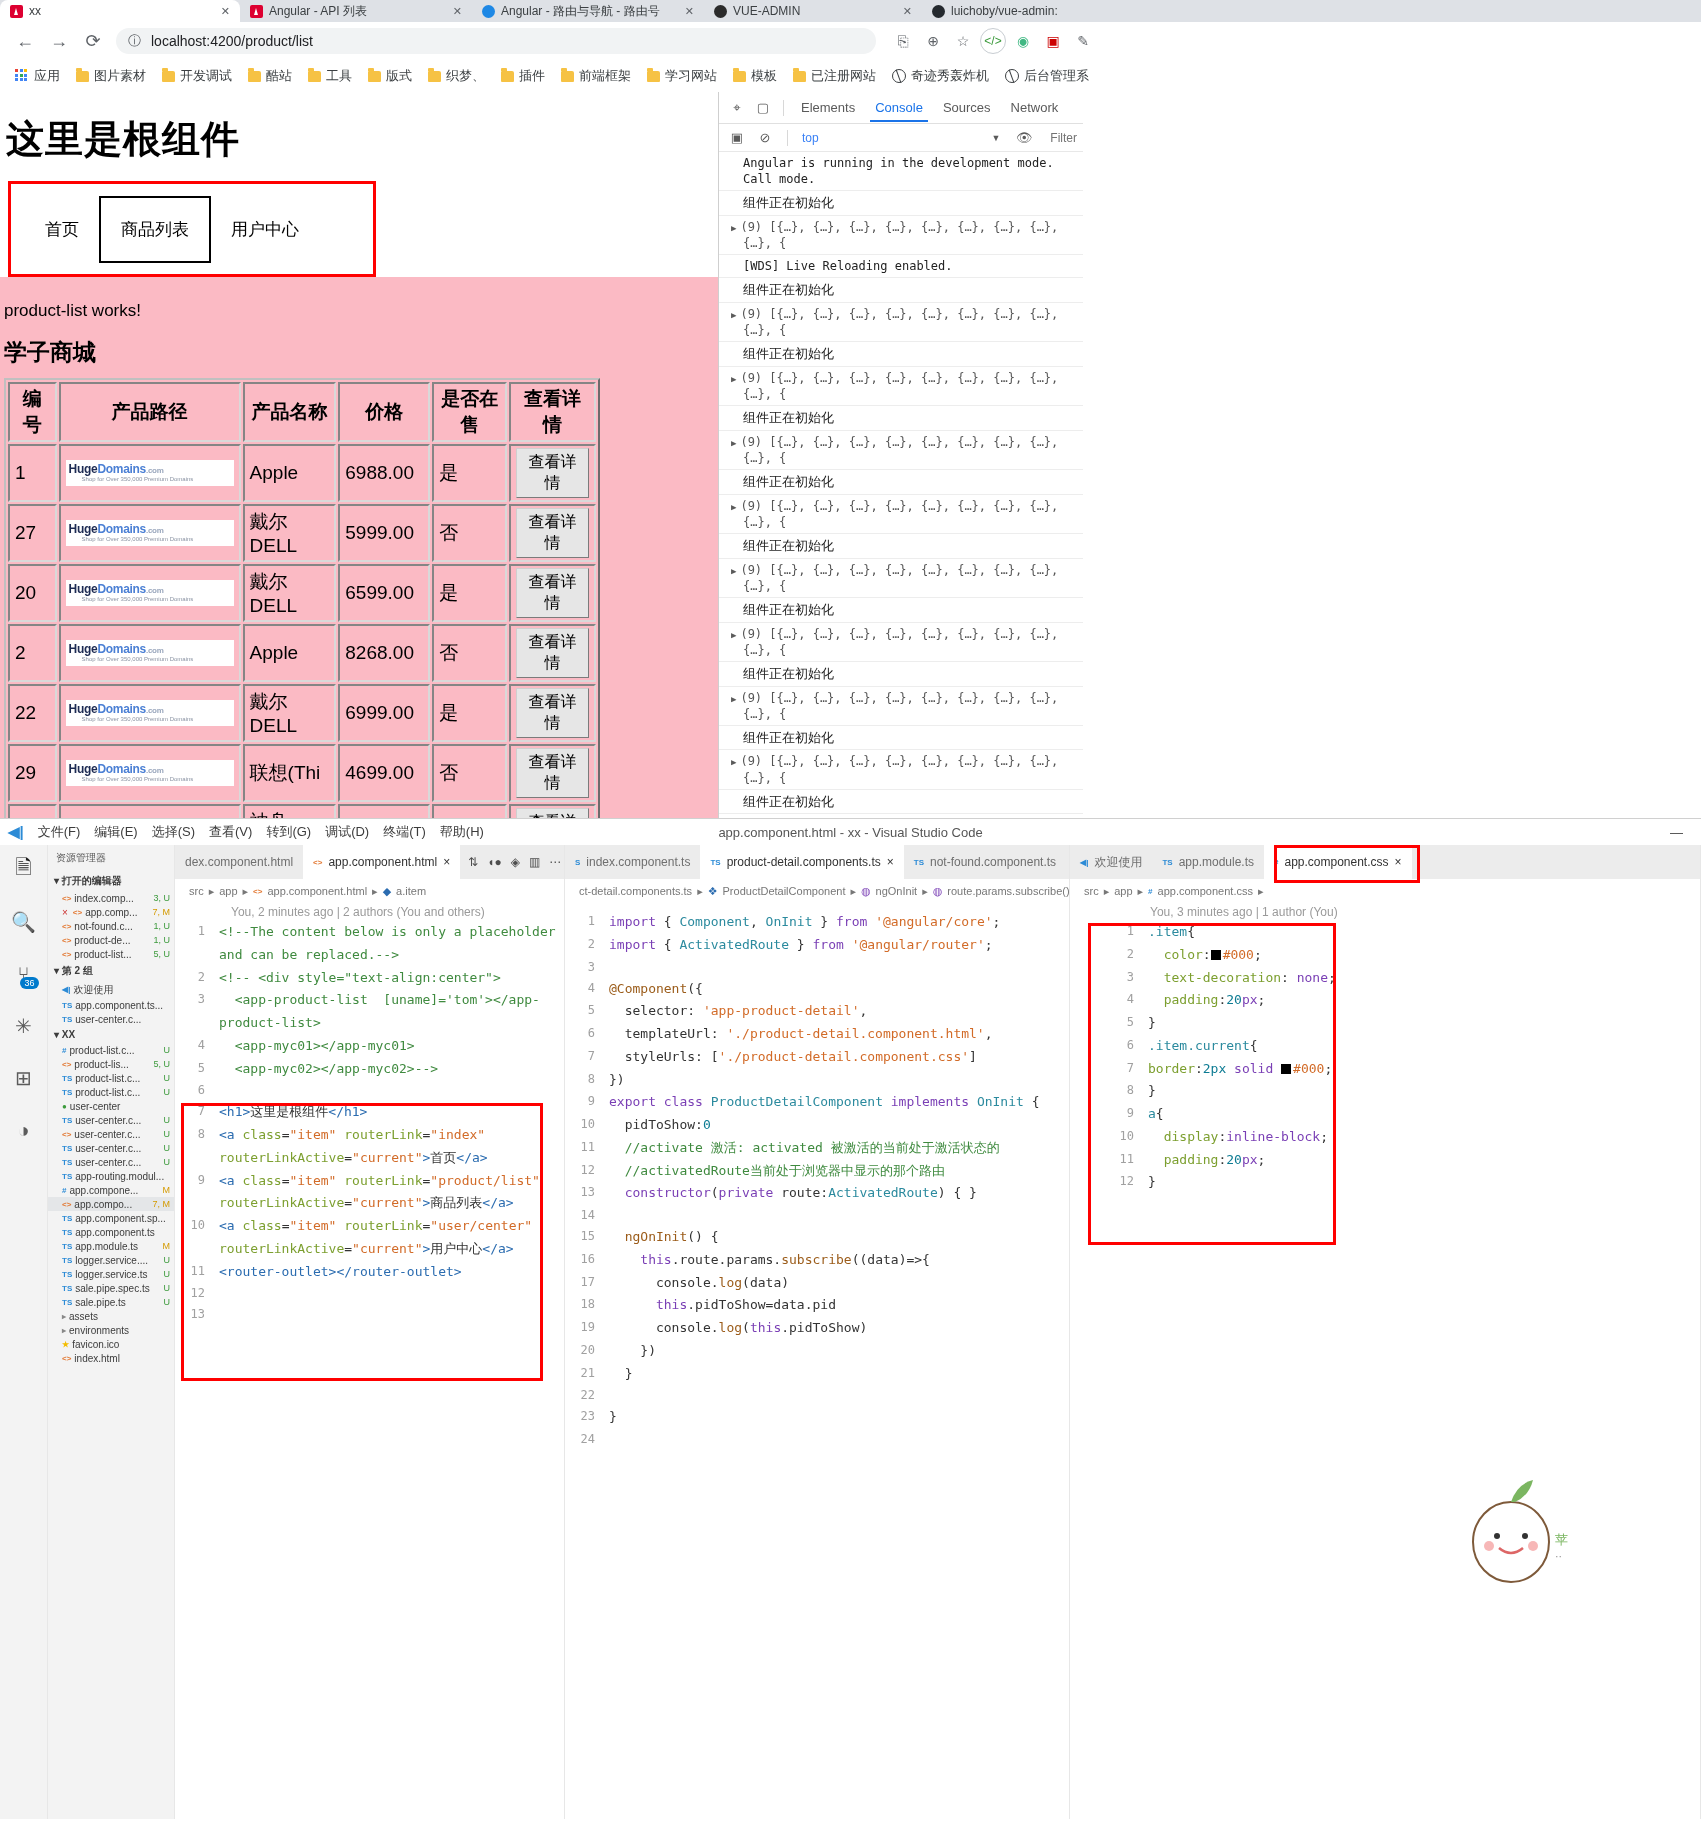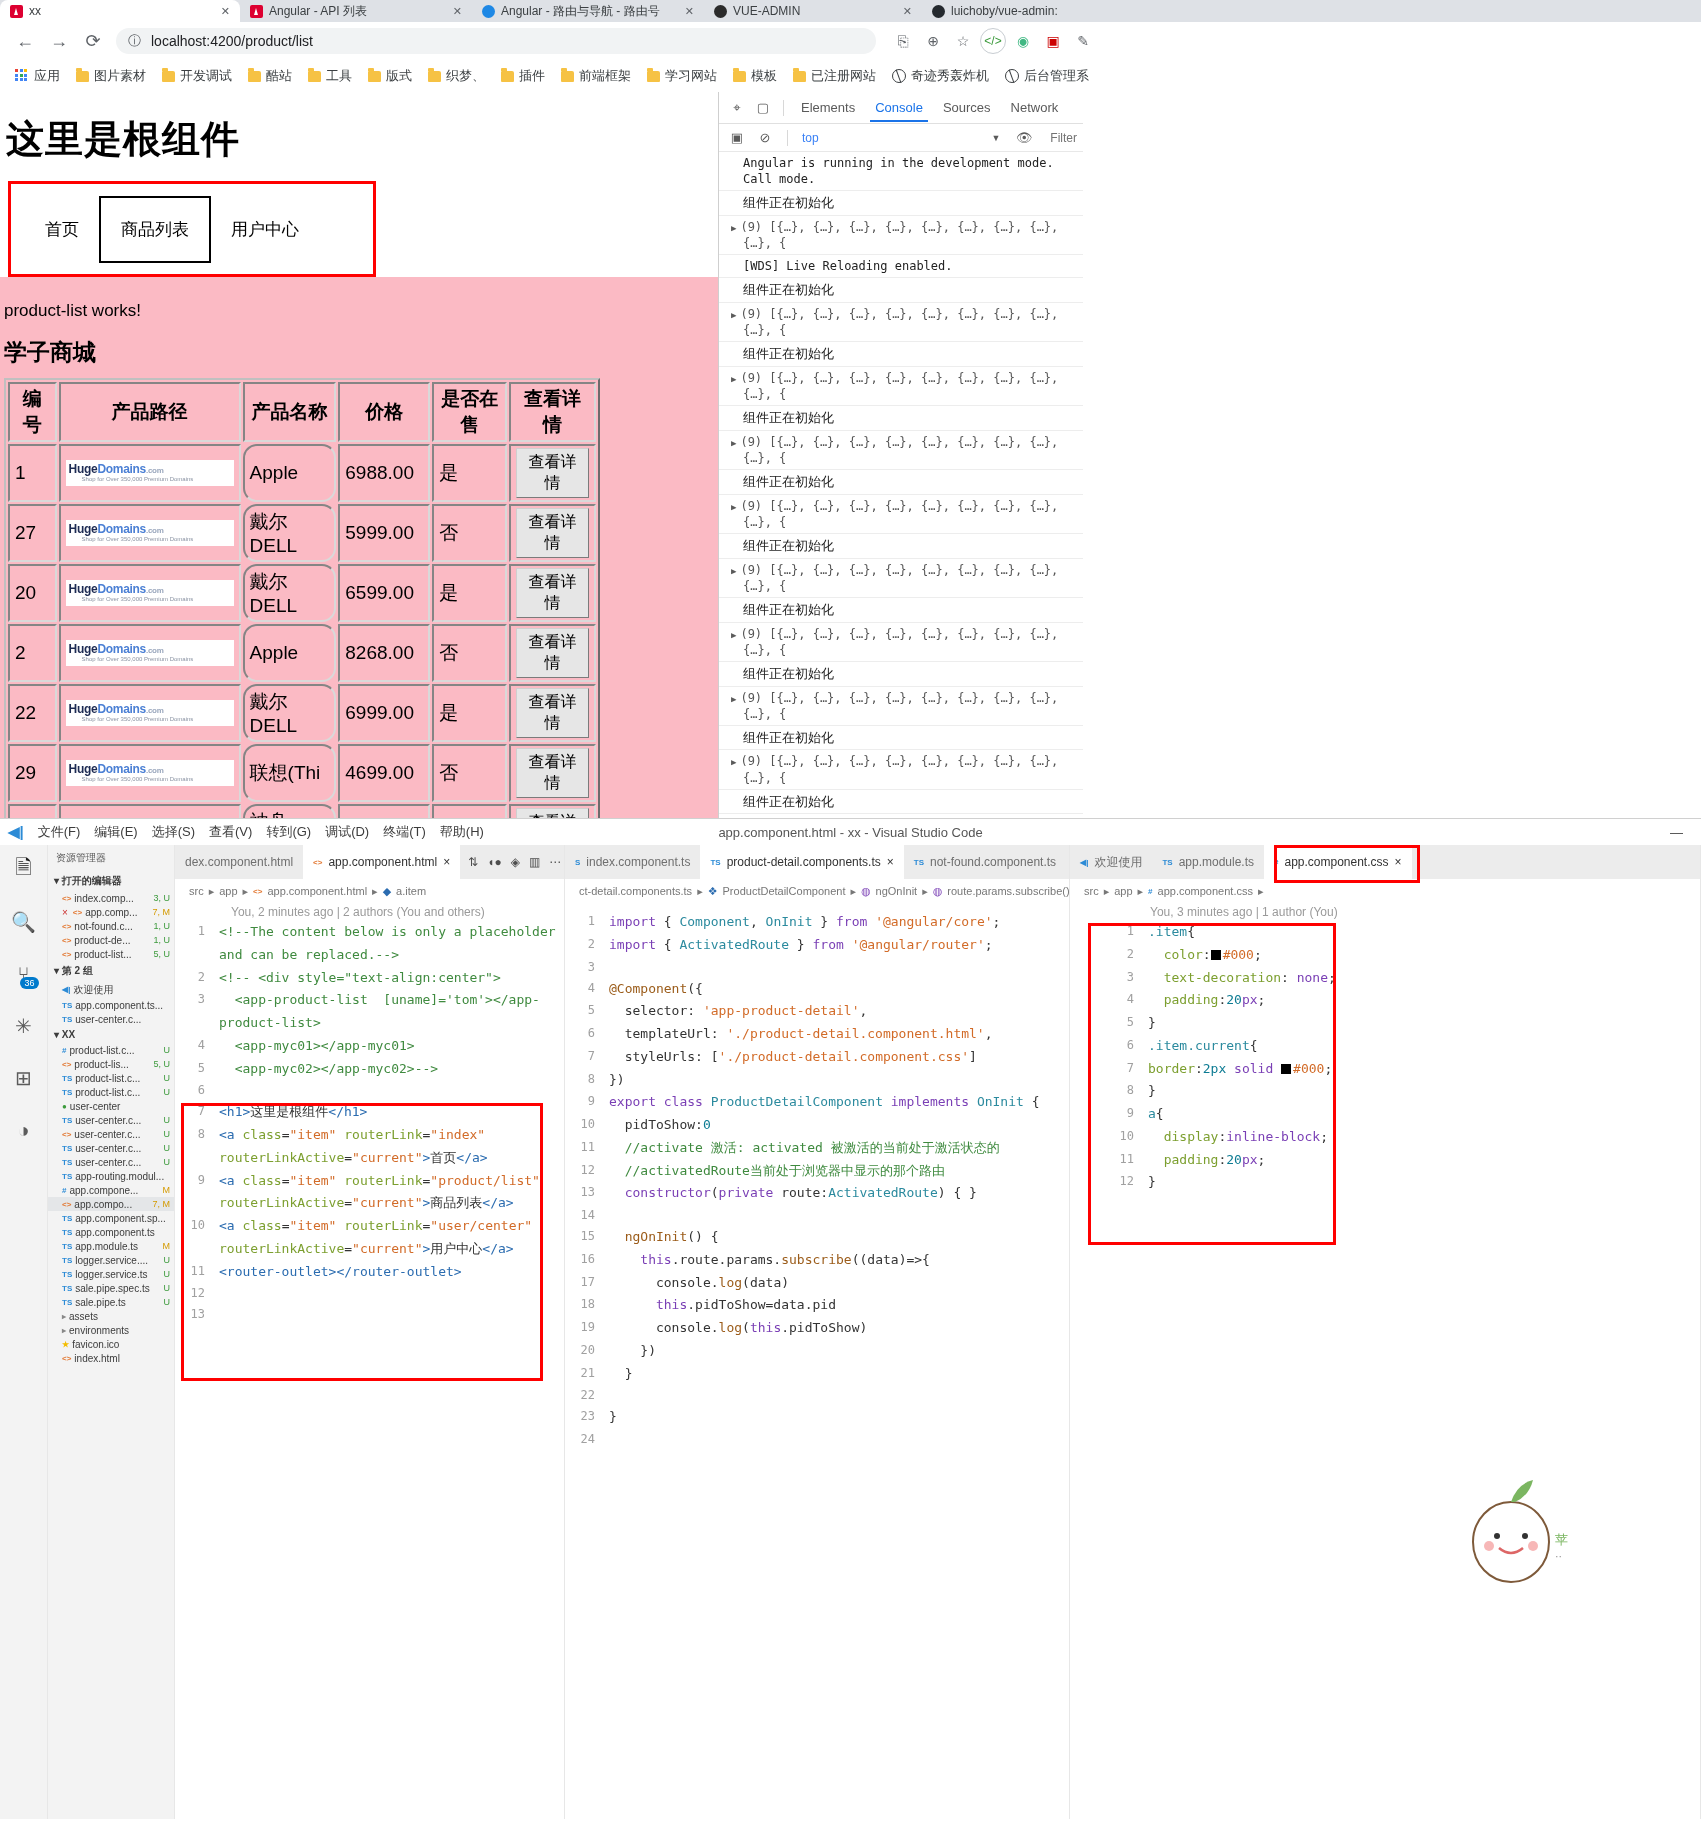--- a/index.html
+++ b/index.html
@@ -66,21 +66,21 @@
   .pink { background:#fbbac4; width:718px; padding:10px 0 0 0; }
   .pl-works { font-size:17px; color:#000; padding:6px 0 0 4px;margin-top:8px; }
   .shoptitle { font-size:23px; font-weight:bold; margin:16px 0 10px 4px;}
   table.products { border-collapse:separate; border-spacing:2px; margin:0 4px; width:596px;
                    border:2px outset #c0c0c0; }
   table.products th, table.products td { border:2px inset #d9d9d9; font-size:19px; color:#000;
           padding:2px 5px; background:#fbbac4; }
   table.products th { text-align:center; font-weight:bold; }
   table.products td.id { width:60px; }
   table.products td.img { width:175px; }
-  table.products td.name { width:120px;border-radius:14px; }
+  table.products td.name { width:120px; }
   table.products td.price { width:100px; }
   table.products td.sale { width:110px; }
   table.products td.det { width:120px; text-align:center;}
   .hd-logo { width:168px; height:26px; background:#fff; display:block; position:relative;
              font-size:0; overflow:hidden;}
   .hd-logo .l1 { position:absolute; left:3px; top:2px; font-size:12px; font-weight:bold;
                  font-family:"Liberation Sans",sans-serif; color:#1d2b53; letter-spacing:-0.3px;}
   .hd-logo .l1 em { font-style:normal; color:#4a7fd4; }
   .hd-logo .l1 span.dot { color:#9aa7bd; font-size:8px; }
   .hd-logo .l2 { position:absolute; left:16px; top:16px; font-size:6px; color:#8a93a3;

